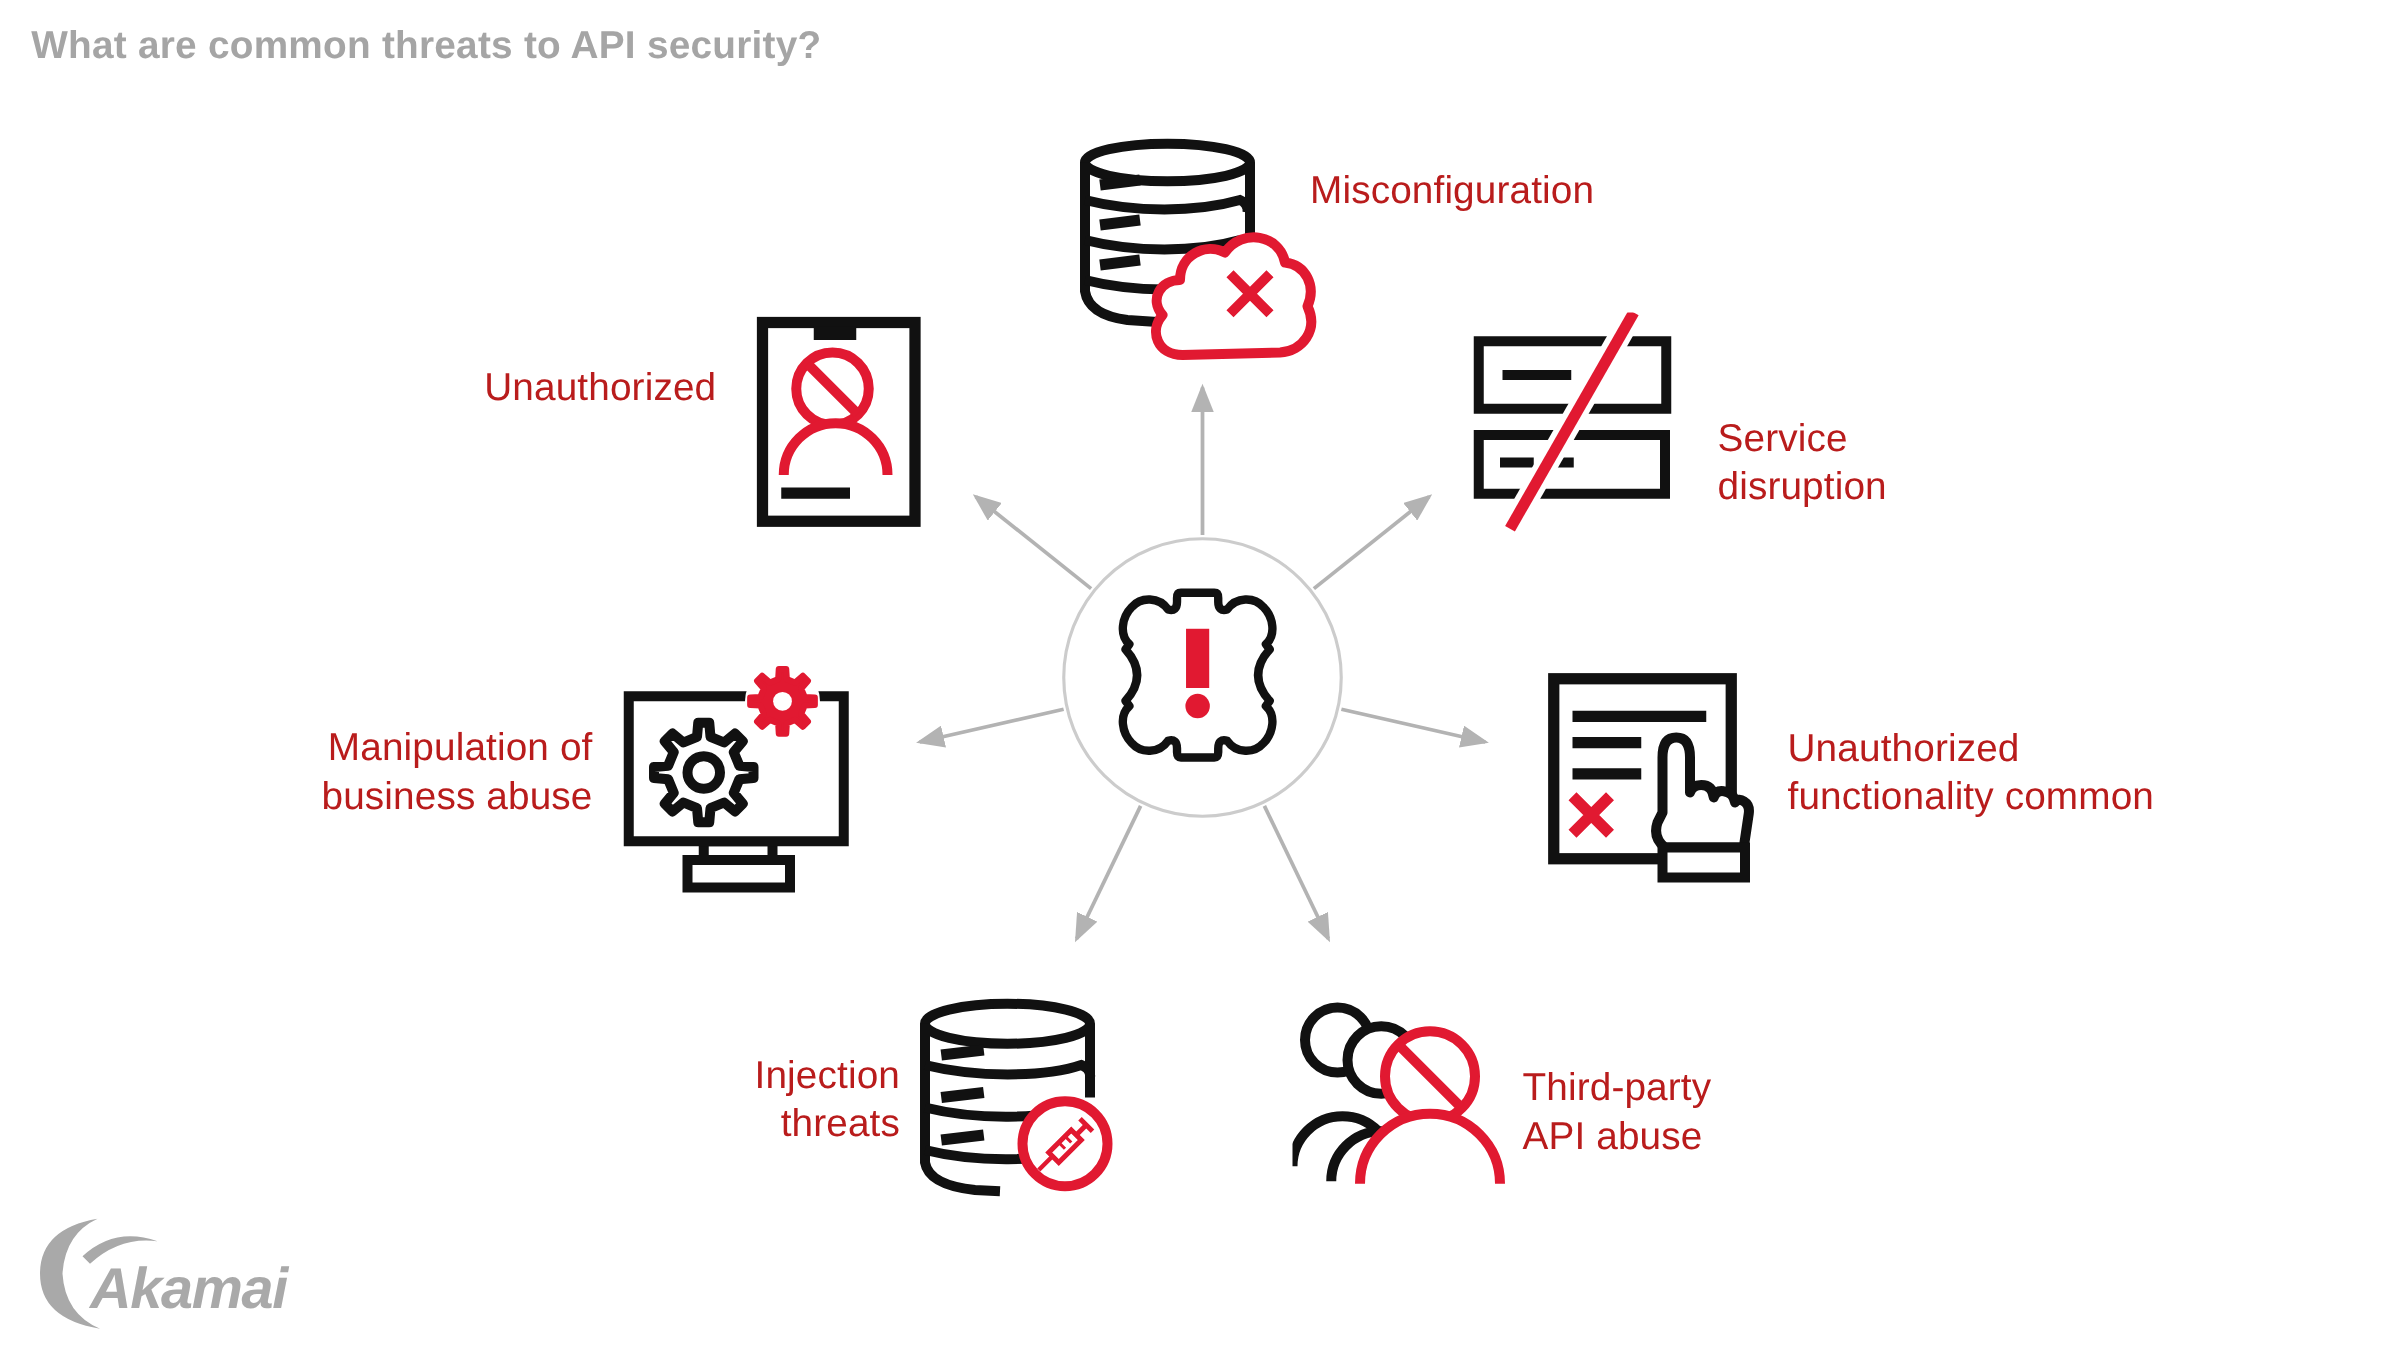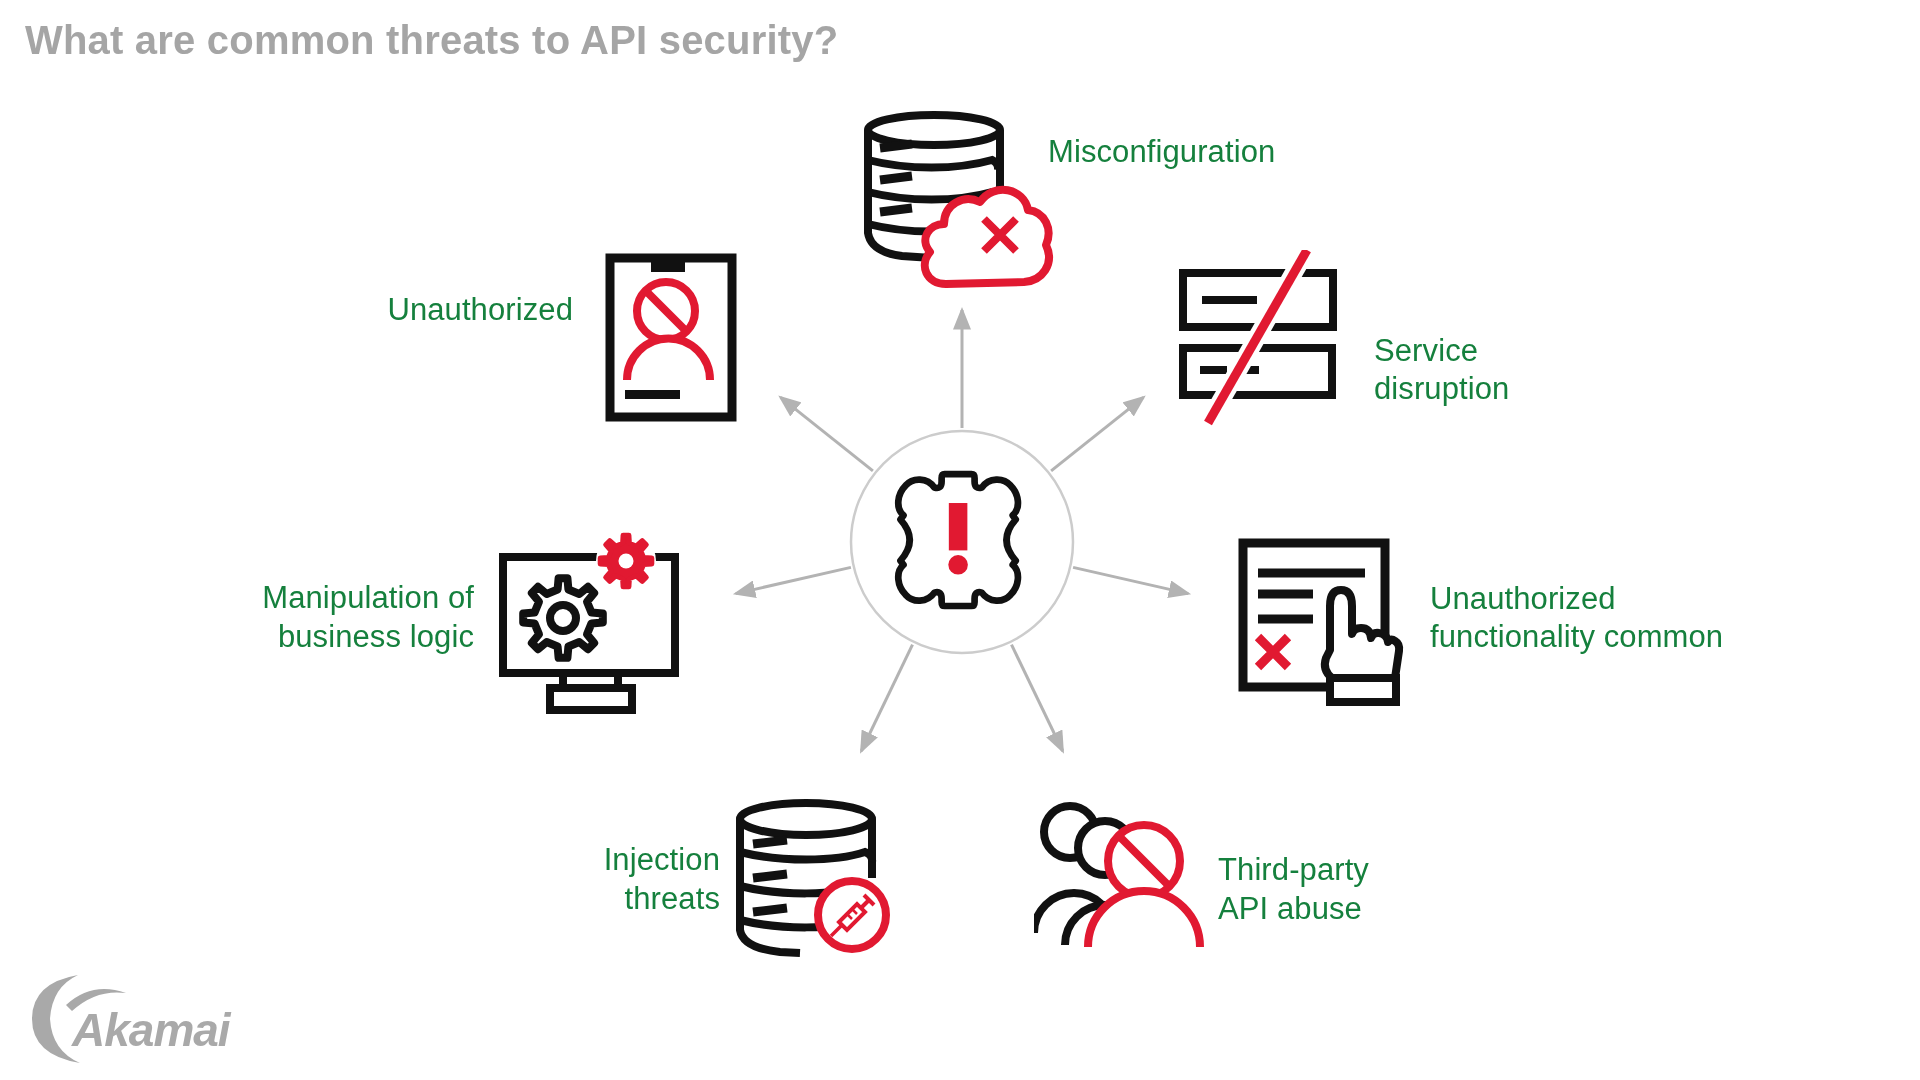--- a/index.html
+++ b/index.html
@@ -2,25 +2,25 @@
 <html><head>
 <meta charset="utf-8">
 <style>
   html,body{margin:0;padding:0;}
   body{
     width:1920px;height:1080px;position:relative;background:#ffffff;
     font-family:"Liberation Sans", sans-serif;overflow:hidden;
   }
   .abs{position:absolute;}
   #title{
-    left:25px;top:18px;font-size:40px;font-weight:700;color:#a5a5a5;
+    left:25px;top:18px;font-size:31px;font-weight:700;color:#a5a5a5;
     letter-spacing:0.2px;
   }
   .label{
-    font-size:31px;line-height:39px;color:#15803d;letter-spacing:0.1px;
+    font-size:31px;line-height:39px;color:#b91c1c;letter-spacing:0.1px;
   }
   .label span{display:block;}
   .label.right{text-align:right;}
   #label-misconfiguration{left:1048px;top:132px;}
   #label-service-disruption{left:1374px;top:288px;line-height:38px;margin-top:44px;}
   #label-unauth-functionality{left:1430px;top:580px;line-height:38px;}
   #label-third-party{left:1218px;top:838px;margin-top:12px;}
   #label-injection{left:470px;top:840px;width:250px;}
   #label-manipulation{left:174px;top:578px;width:300px;}
   #label-unauth-access{left:323px;top:290px;width:250px;line-height:40px;}
@@ -184,21 +184,21 @@
 <div id="label-third-party" class="abs label">
   <span>Third-party</span>
   <span>API abuse</span>
 </div>
 <div id="label-injection" class="abs label right">
   <span>Injection</span>
   <span>threats</span>
 </div>
 <div id="label-manipulation" class="abs label right">
   <span>Manipulation of</span>
-  <span>business logic</span>
+  <span>business abuse</span>
 </div>
 <div id="label-unauth-access" class="abs label right">
   <span>Unauthorized</span>
 </div>
 
 <svg id="logo" class="abs" width="220" height="95" viewBox="0 0 220 95">
   <path d="M56,2 Q10,10 10,46 Q10,82 58,90 Q30,78 28,46 Q30,14 56,2 Z" fill="#a9a9a9"></path>
   <path d="M44,32 Q70,8 104,20 Q74,16 50,38 Z" fill="#a9a9a9"></path>
   <text x="50" y="73" font-size="46" font-weight="bold" font-style="italic" fill="#a9a9a9" letter-spacing="-1">Akamai</text>
 </svg>

